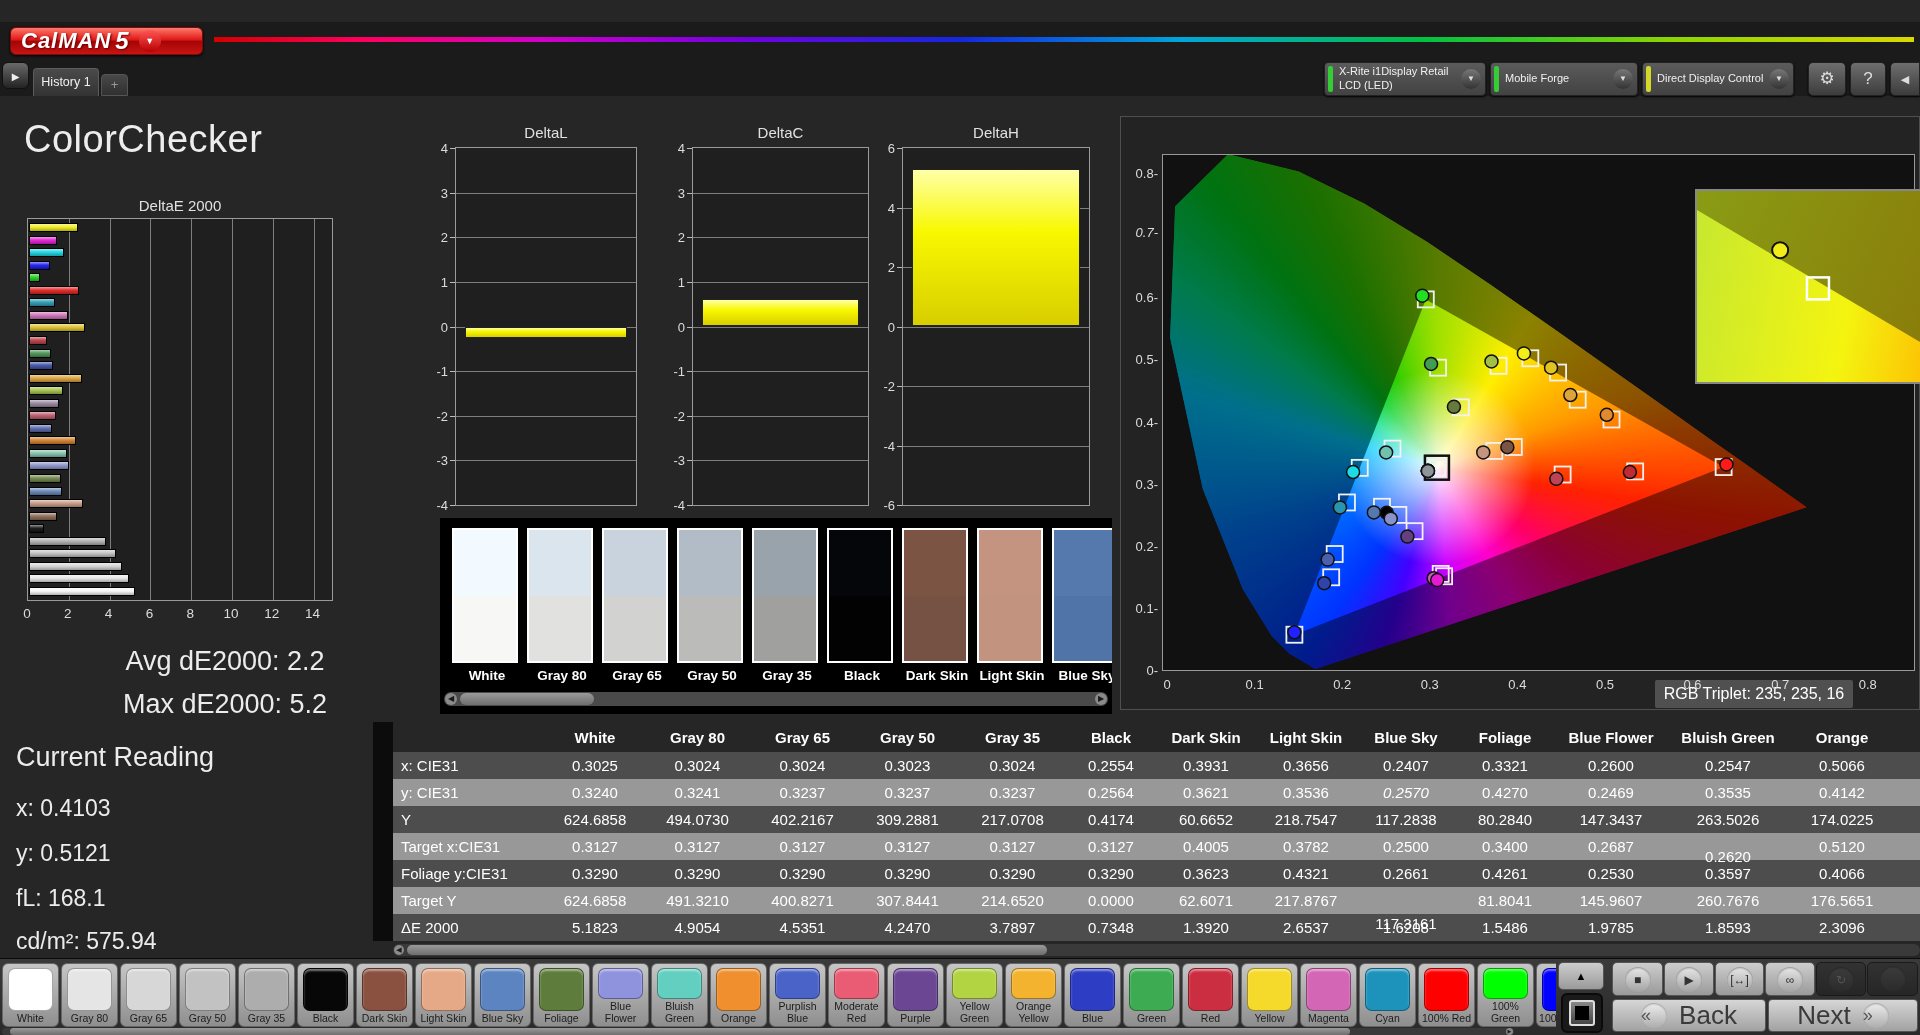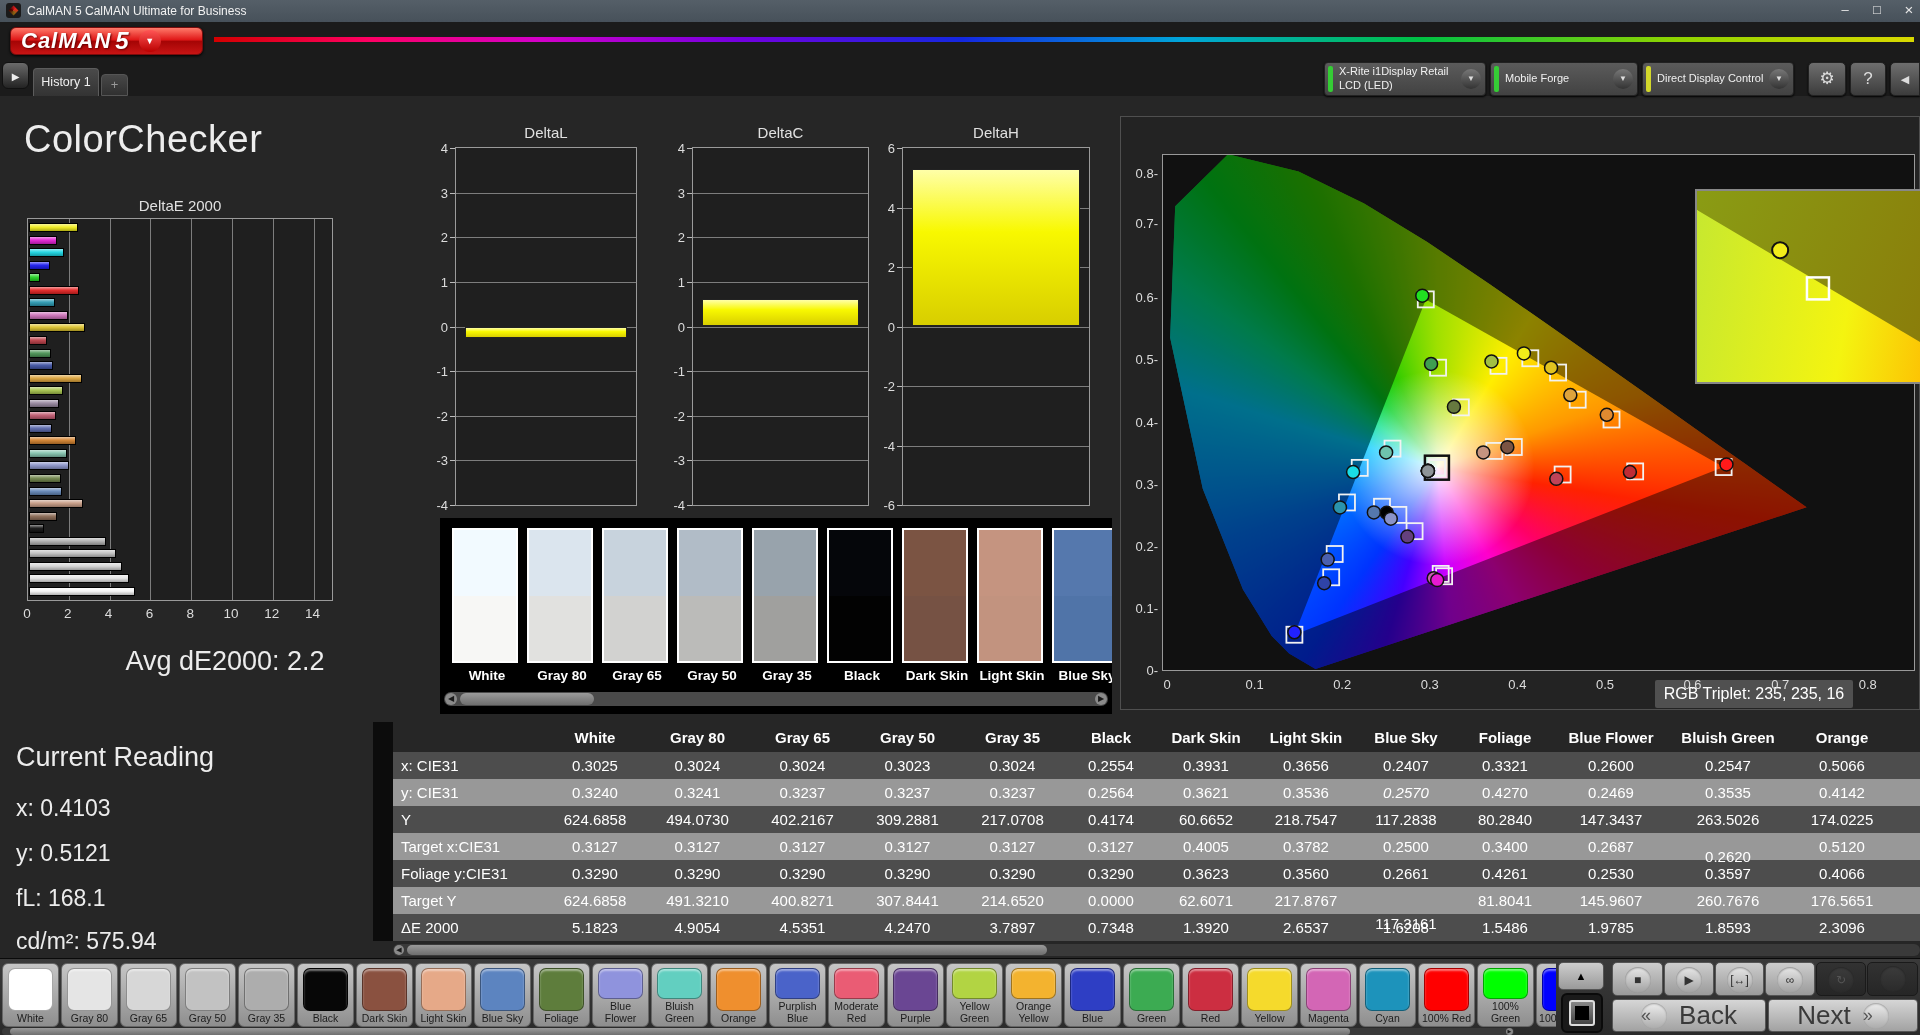--- a/index.html
+++ b/index.html
@@ -117,29 +117,20 @@
   .navbtn { border-radius:4px; background:linear-gradient(#d6d6d6,#a2a2a2); border:1px solid #555;
     color:#3a3a3a; font-size:26px; display:flex; align-items:center; justify-content:center; gap:12px; }
   .navbtn .circ { width:26px; height:26px; border-radius:50%; background:linear-gradient(#eee,#aaa);
     font-size:18px; line-height:25px; color:#555; box-shadow:inset 0 1px 2px rgba(0,0,0,.35); }
 </style>
 </head>
 <body>
 
 <div id="stage">
 
-  <div class="abs" id="titlebar">
-    <div class="abs" id="app-icon">
-        <span></span>
-      </div>
-    <div class="abs" id="win-title">CalMAN 5 CalMAN Ultimate for Business</div>
-    <div class="abs winbtn" style="left:1830px">–</div>
-    <div class="abs winbtn" style="left:1862px">□</div>
-    <div class="abs winbtn" style="left:1894px;font-size:15px">×</div>
-  </div>
 
   <div class="abs" id="header">
     <div class="abs" id="logo">
       <span class="t">CalMAN</span>
       <span class="n">5</span>
       <span class="dd">▼</span>
     </div>
     <div class="abs" id="spectrum"></div>
     <div class="abs" id="tab-arrow">▶</div>
     <div class="abs" id="tab-history">History 1</div>
@@ -211,20 +202,21 @@
       <div class="axis-lab" style="left: 40.8px;">2</div>
       <div class="axis-lab" style="left: 81.6px;">4</div>
       <div class="axis-lab" style="left: 122.4px;">6</div>
       <div class="axis-lab" style="left: 163.2px;">8</div>
       <div class="axis-lab" style="left: 204px;">10</div>
       <div class="axis-lab" style="left: 244.8px;">12</div>
       <div class="axis-lab" style="left: 285.6px;">14</div>
     </div>
   <div class="abs" id="avg-max">
     <div>Avg dE2000: 2.2</div>
+    <div>Max dE2000: 5.2</div>
   </div>
   <div class="abs" id="cur-title">Current Reading</div>
   <div class="abs cur-line" style="top:795px">x: 0.4103</div>
   <div class="abs cur-line" style="top:840px">y: 0.5121</div>
   <div class="abs cur-line" style="top:885px">fL: 168.1</div>
   <div class="abs cur-line" style="top:928px">cd/m²: 575.94</div>
 
   <div class="abs chart-title" style="left:455px;top:124px;width:182px">DeltaL</div>
   <div class="abs mini-plot" id="mini-L" style="left:455px;top:147px;width:182px;height:359px">
       <div class="tick-lab" style="left: -34px; top: 0px;">4</div>
@@ -442,21 +434,21 @@
       <div class="abs" id="rgb-box">RGB Triplet: 235, 235, 16</div>
     </div>
     <div class="abs" id="cie-axes" style="left:0;top:0;width:800px;height:594px;pointer-events:none">
         <div class="cie-lab" style="right: 763px; top: 546px;">0-</div>
         <div class="cie-lab" style="right: 763px; top: 483.898px;">0.1-</div>
         <div class="cie-lab" style="right: 763px; top: 421.796px;">0.2-</div>
         <div class="cie-lab" style="right: 763px; top: 359.694px;">0.3-</div>
         <div class="cie-lab" style="right: 763px; top: 297.592px;">0.4-</div>
         <div class="cie-lab" style="right: 763px; top: 235.489px;">0.5-</div>
         <div class="cie-lab" style="right: 763px; top: 173.387px;">0.6-</div>
-        <div class="cie-lab" style="right: 763px; top: 99px;">0.7-</div>
+        <div class="cie-lab" style="right: 763px; top: 108px; font-style: italic;">0.7-</div>
         <div class="cie-lab" style="right: 763px; top: 49.1832px;">0.8-</div>
         <div class="cie-lab" style="left: 31px; top: 560px; width: 30px; text-align: center;">0</div>
         <div class="cie-lab" style="left: 118.599px; top: 560px; width: 30px; text-align: center;">0.1</div>
         <div class="cie-lab" style="left: 206.198px; top: 560px; width: 30px; text-align: center;">0.2</div>
         <div class="cie-lab" style="left: 293.797px; top: 560px; width: 30px; text-align: center;">0.3</div>
         <div class="cie-lab" style="left: 381.396px; top: 560px; width: 30px; text-align: center;">0.4</div>
         <div class="cie-lab" style="left: 468.994px; top: 560px; width: 30px; text-align: center;">0.5</div>
         <div class="cie-lab" style="left: 556.593px; top: 560px; width: 30px; text-align: center;">0.6</div>
         <div class="cie-lab" style="left: 644.192px; top: 560px; width: 30px; text-align: center;">0.7</div>
         <div class="cie-lab" style="left: 731.791px; top: 560px; width: 30px; text-align: center;">0.8</div>
@@ -552,21 +544,21 @@
       </div>
       <div class="trow dark">
         <div class="tlabel">Foliage y:CIE31</div>
         <div class="tcell" style="width: 100px;">0.3290</div>
         <div class="tcell" style="width: 105px;">0.3290</div>
         <div class="tcell" style="width: 105px;">0.3290</div>
         <div class="tcell" style="width: 105px;">0.3290</div>
         <div class="tcell" style="width: 105px;">0.3290</div>
         <div class="tcell" style="width: 92px;">0.3290</div>
         <div class="tcell" style="width: 98px;">0.3623</div>
-        <div class="tcell" style="width: 102px;">0.3560</div>
+        <div class="tcell" style="width: 102px;">0.4321</div>
         <div class="tcell" style="width: 98px;">0.2661</div>
         <div class="tcell" style="width: 100px;">0.4261</div>
         <div class="tcell" style="width: 112px;">0.2530</div>
         <div class="tcell" style="width: 122px;">0.3597</div>
         <div class="tcell" style="width: 106px;">0.4066</div>
         <div class="tcell" style="width: 90px;">0.1</div>
       </div>
       <div class="trow light">
         <div class="tlabel">Target Y</div>
         <div class="tcell" style="width: 100px;">624.6858</div>

